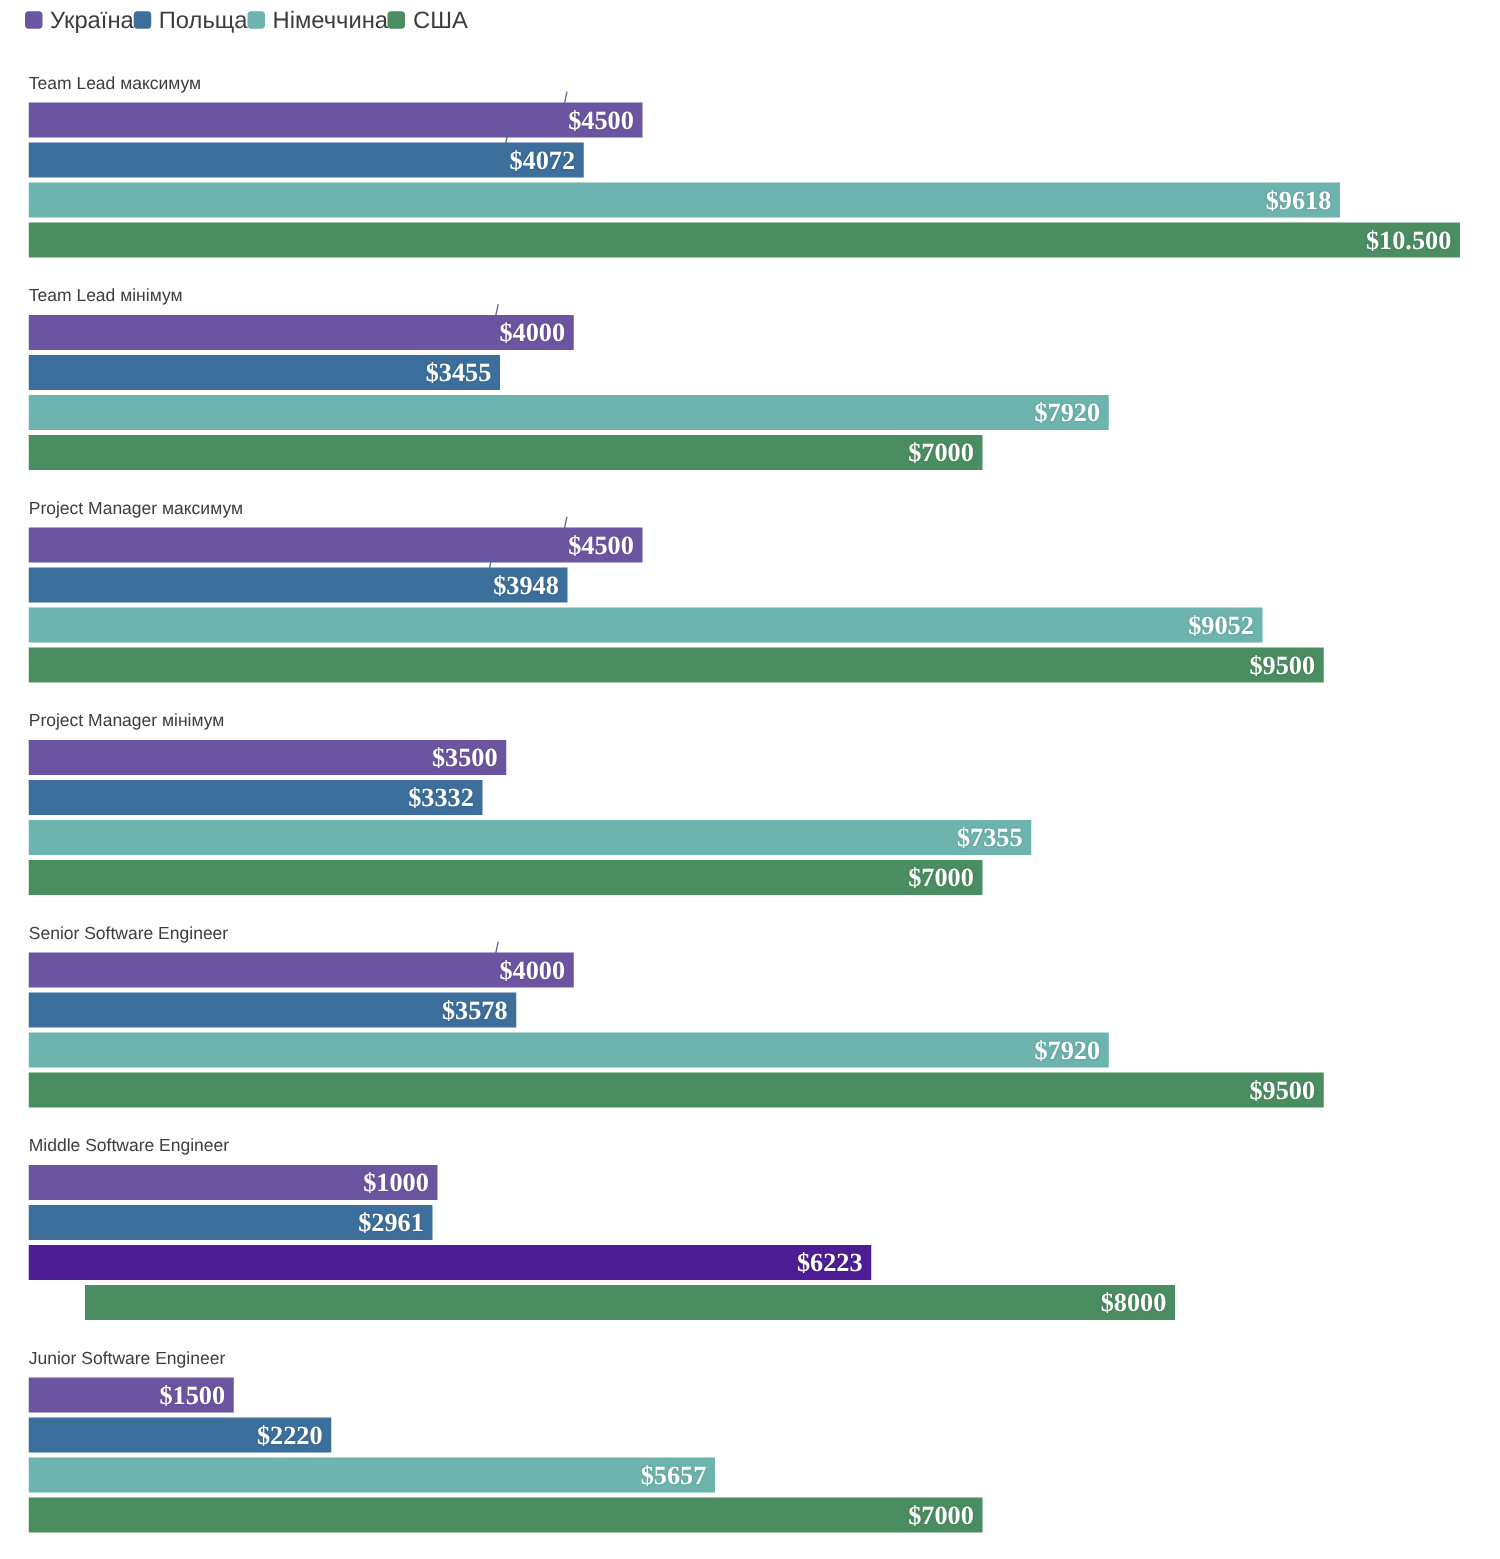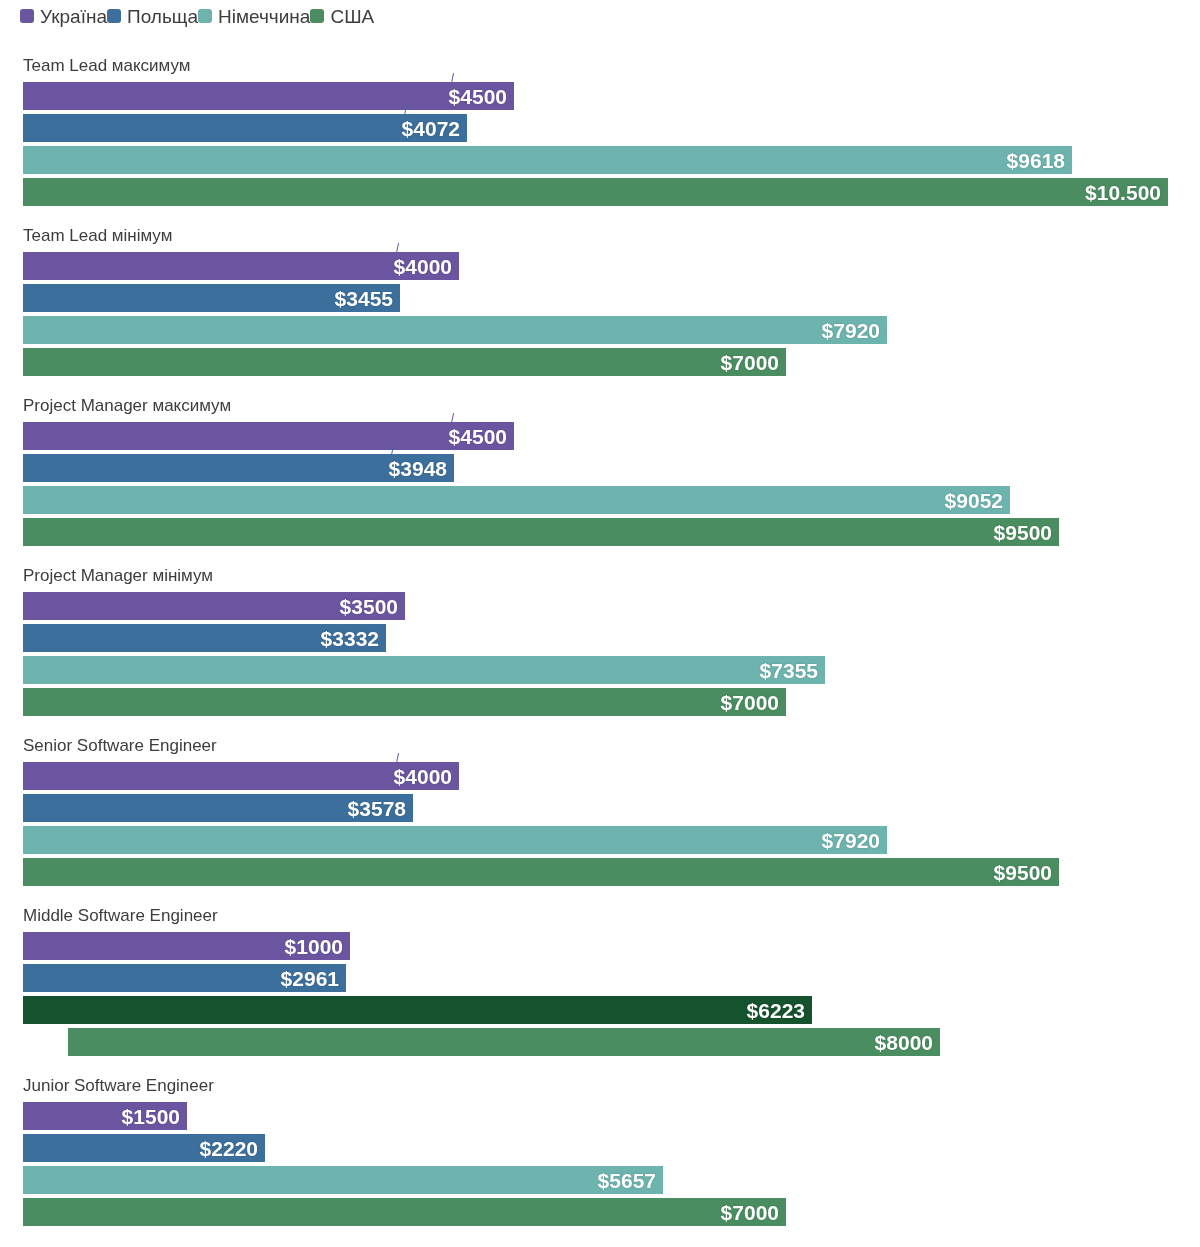--- a/index.html
+++ b/index.html
@@ -23,24 +23,24 @@
     width:14px;height:14px;border-radius:3px;flex:none;display:block;
   }
   .legend-label{
     font-size:19px;line-height:19px;color:#3d3d3d;white-space:nowrap;
   }
 
   
   .groups{position:absolute;left:0;top:56px;width:1200px;}
   .group{margin-bottom:20px;}
   .group-title{
-    font-size:17px;line-height:20px;color:#3d3d3d;
+    font-size:14px;line-height:20px;color:#3d3d3d;
     margin-left:23px;margin-bottom:6px;white-space:nowrap;
   }
-  .bars{position:relative;padding-left:23px;}
+  .bars{position:relative;padding-left:23px;font-family:Liberation Serif, serif;}
   .bar-row{
     position:relative;height:28px;margin-bottom:4px;
   }
   .bar-row:last-child{margin-bottom:0;}
   .bar{
     position:relative;height:28px;
     display:flex;align-items:center;justify-content:flex-end;
     box-sizing:border-box;
   }
   .bar-value{
@@ -217,21 +217,21 @@
             <div class="bar" title="Україна: $3000" style="background: rgb(107, 85, 160); width: 327px;">
               <span class="bar-value">$1000</span>
             </div>
           </div>
           <div class="bar-row">
             <div class="bar" title="Польща: $2961" style="background: rgb(60, 111, 156); width: 323px;">
               <span class="bar-value">$2961</span>
             </div>
           </div>
           <div class="bar-row">
-            <div class="bar" title="Німеччина: $6223" style="background: #14532d; width: 789px;">
+            <div class="bar" title="Німеччина: $6223" style="background: #4c1d95; width: 674px;">
               <span class="bar-value">$6223</span>
             </div>
           </div>
           <div class="bar-row">
             <div class="bar" title="США: $8000" style="background: rgb(74, 141, 96); width: 872px; margin-left: 45px;">
               <span class="bar-value">$8000</span>
             </div>
           </div>
         </div>
       </div>
@@ -242,21 +242,21 @@
             <div class="bar" title="Україна: $1500" style="background: rgb(107, 85, 160); width: 164px;">
               <span class="bar-value">$1500</span>
             </div>
           </div>
           <div class="bar-row">
             <div class="bar" title="Польща: $2220" style="background: rgb(60, 111, 156); width: 242px;">
               <span class="bar-value">$2220</span>
             </div>
           </div>
           <div class="bar-row">
-            <div class="bar" title="Німеччина: $5657" style="background: rgb(109, 179, 174); width: 640px;">
+            <div class="bar" title="Німеччина: $5657" style="background: rgb(109, 179, 174); width: 549px;">
               <span class="bar-value">$5657</span>
             </div>
           </div>
           <div class="bar-row">
             <div class="bar" title="США: $7000" style="background: rgb(74, 141, 96); width: 763px;">
               <span class="bar-value">$7000</span>
             </div>
           </div>
         </div>
       </div>

